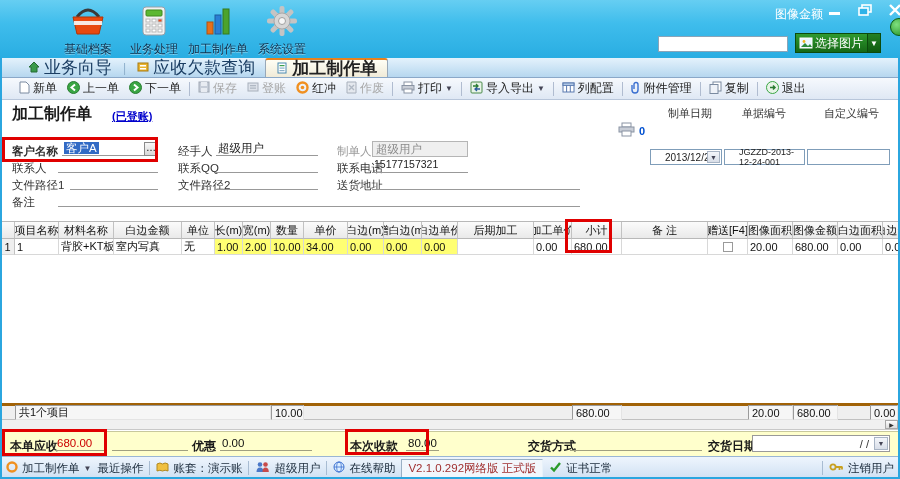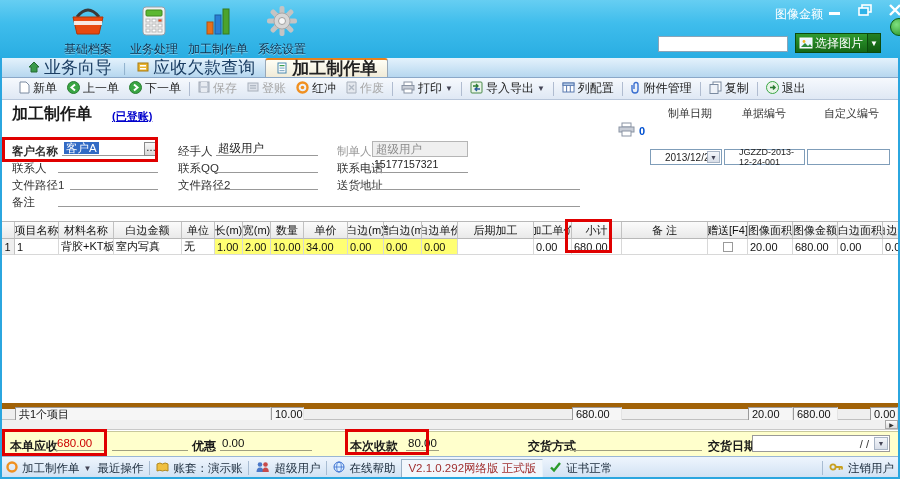--- a/index.html
+++ b/index.html
@@ -60,21 +60,21 @@
   .grid-clip { position:absolute; left:1px; top:121px; width:897px; height:182px; overflow:hidden; border-top:1px solid #b8b8b8; }
   .grow { display:flex; width:912px; }
   .gh { height:17px; background:linear-gradient(180deg,#fbfbfb,#e8e8e8); }
   .gh .td { border-right:1px solid #c2c2c2; border-bottom:1px solid #b8b8b8; font-size:11px; color:#111; display:flex; align-items:center; justify-content:center; white-space:nowrap; overflow:hidden; }
   .gr .td { height:16px; border-right:1px solid #d8d8d8; border-bottom:1px solid #d8d8d8; font-size:11px; color:#111; display:flex; align-items:center; padding-left:2px; white-space:nowrap; overflow:hidden; }
   .gr .td.y { background:#ffff73; }
   .gr .td.rowno { background:#efefef; justify-content:center; padding-left:0; border-right:1px solid #c2c2c2; }
   .cb { width:10px; height:10px; border:1px solid #9a9a9a; background:#fff; margin:0 auto; }
   .c0{width:14px}.c1{width:44px}.c2{width:55px}.c3{width:68px}.c4{width:33px}.c5{width:28px}.c6{width:28px}.c7{width:33px}.c8{width:44px}.c9{width:36px}.c10{width:38px}.c11{width:36px}.c12{width:76px}.c13{width:38px}.c14{width:50px}.c15{width:86px}.c16{width:40px}.c17{width:45px}.c18{width:45px}.c19{width:45px}.c20{width:30px}
 
-  .sumrow { position:absolute; left:1px; top:303px; width:897px; height:17px; background:#efefef; border-top:6px solid #a16207; border-bottom:1px solid #c0c0c0; display:flex; align-items:center; font-size:11px; color:#111; }
+  .sumrow { position:absolute; left:1px; top:303px; width:897px; height:17px; background:#efefef; border-top:3px solid #a16207; border-bottom:1px solid #c0c0c0; display:flex; align-items:center; font-size:11px; color:#111; }
   .sumcell { height:15px; border:1px solid; border-color:#9a9a9a #e4e4e4 #e4e4e4 #9a9a9a; background:#f6f6f6; display:flex; align-items:center; padding-left:3px; white-space:nowrap; overflow:hidden; }
   .sumsp { height:15px; }
   .hscroll { position:absolute; left:1px; top:320px; width:897px; height:10px; background:#f0f0f0; border-bottom:1px solid #c8c8c8; }
   .hscroll .arr { position:absolute; right:0; top:0; width:13px; height:9px; background:linear-gradient(180deg,#fdfdfd,#dcdcdc); border:1px solid #a8a8a8; display:flex; align-items:center; justify-content:center; font-size:6px; color:#333; }
 
   
   .paybar { position:absolute; top:431px; left:0; width:900px; height:25px; background:#ffffcc; border-top:1px solid #c8c89c; }
   .plabel { position:absolute; top:6px; font-size:12px; font-weight:bold; color:#1a1a1a; white-space:nowrap; }
   .pline { position:absolute; top:3px; height:16px; border-bottom:1px solid #a0a080; font-size:11.5px; color:#111; padding:2px 2px 0 2px; }
   .pline.red { color:#cc0000; }

